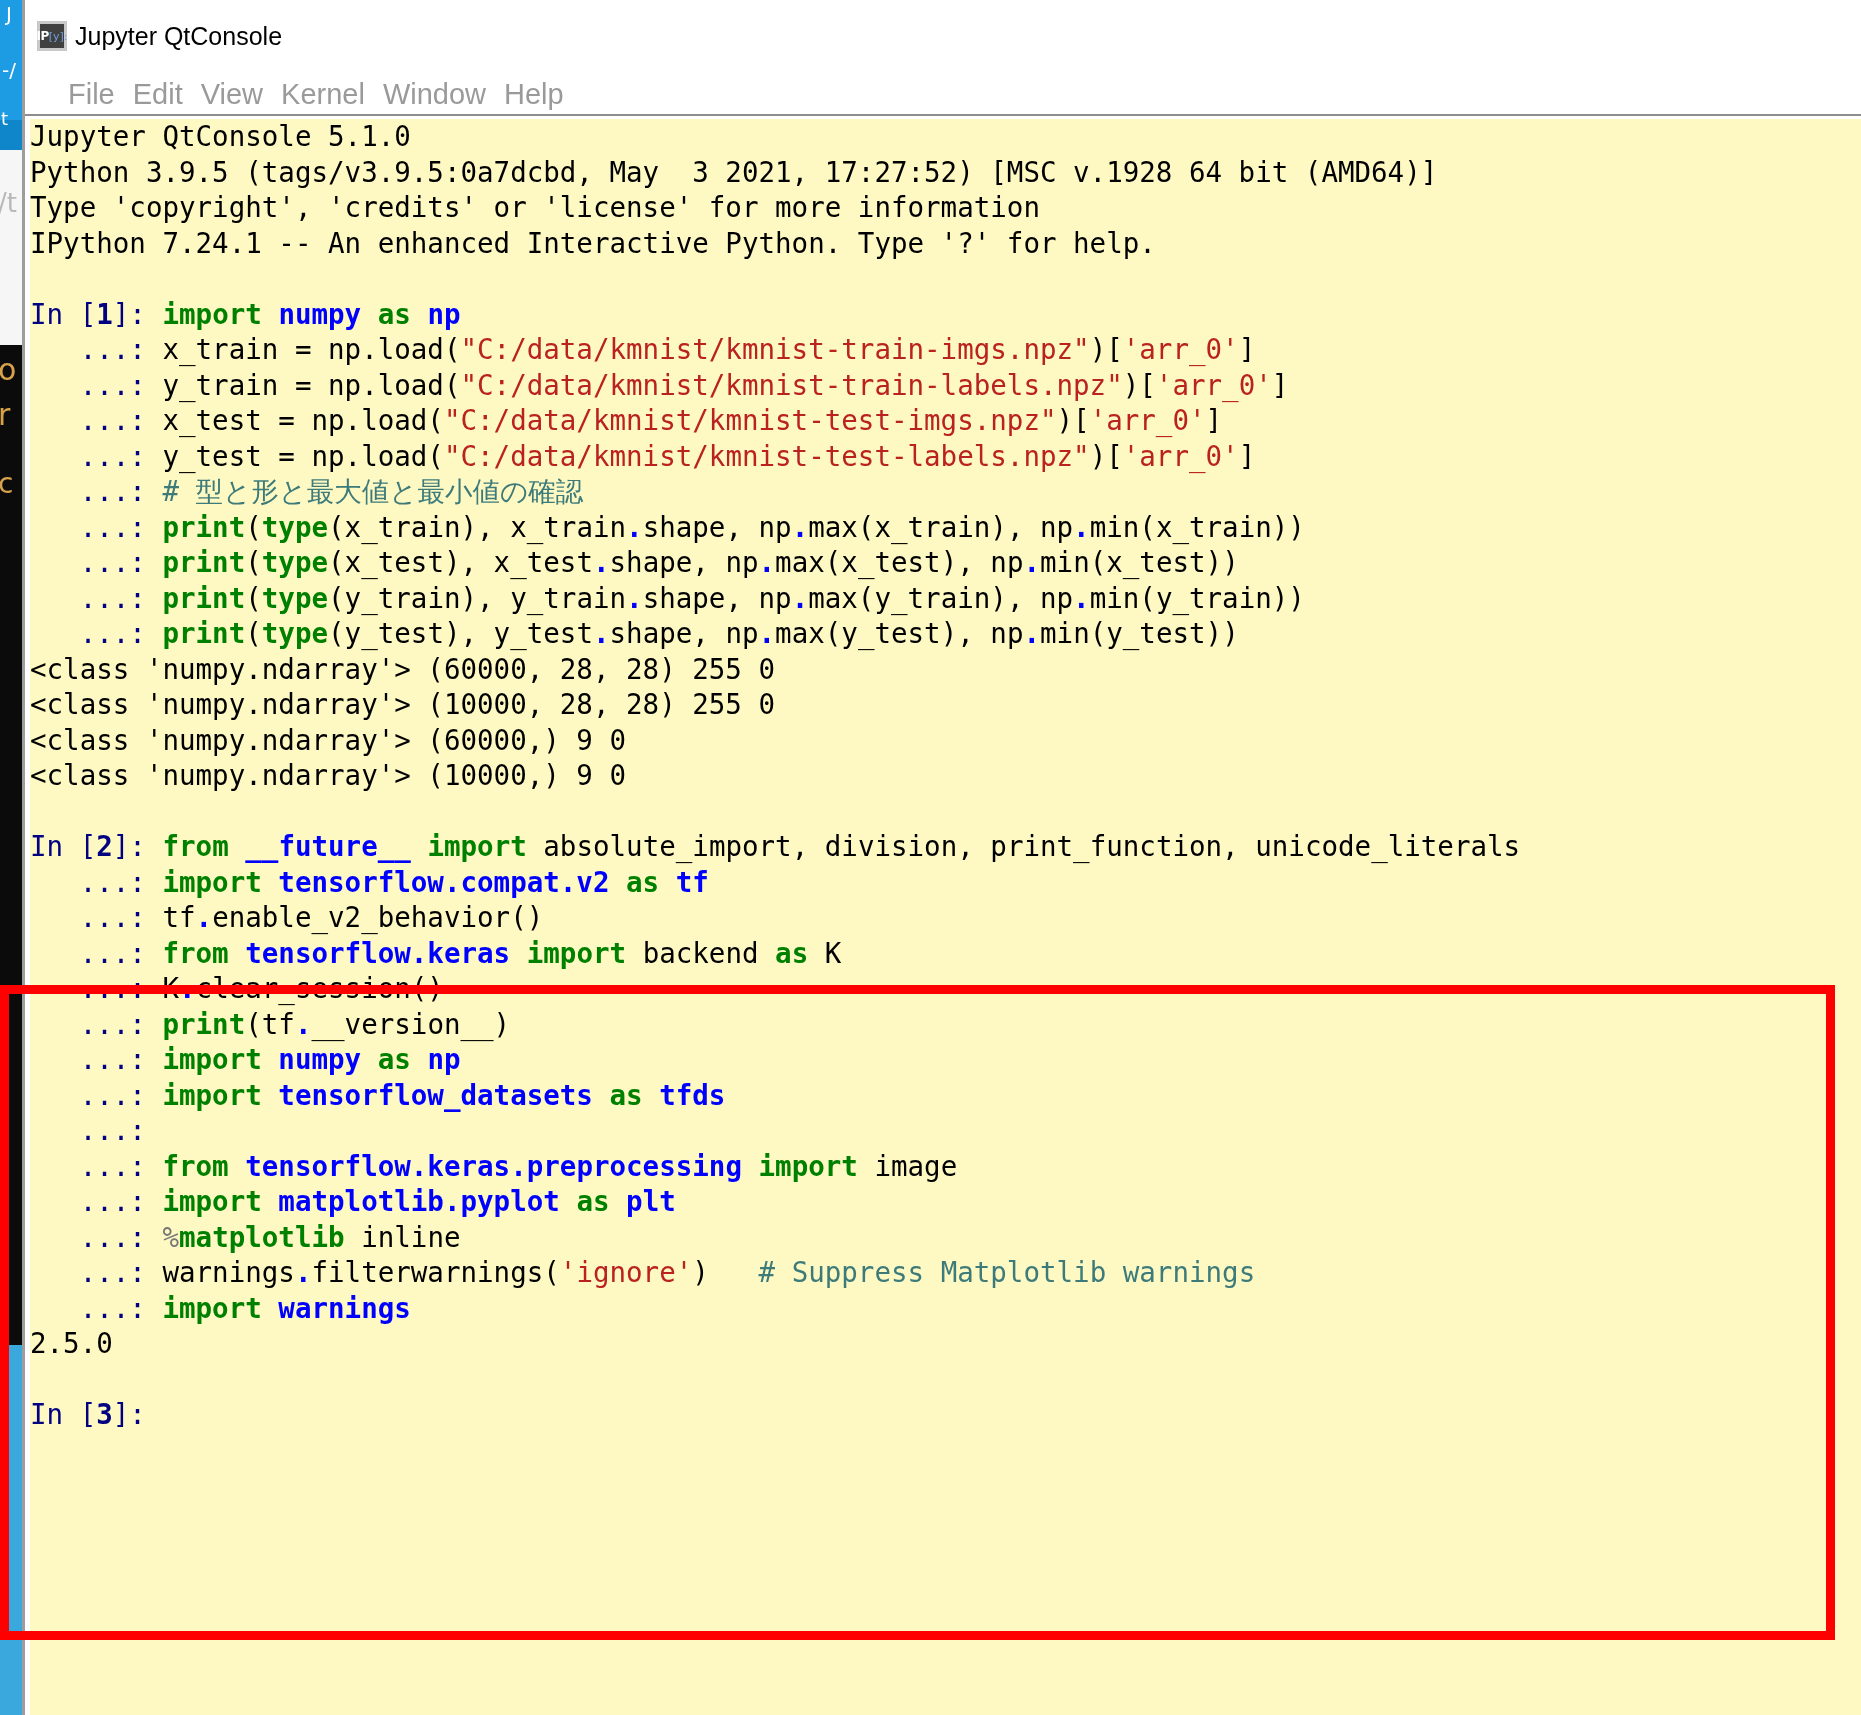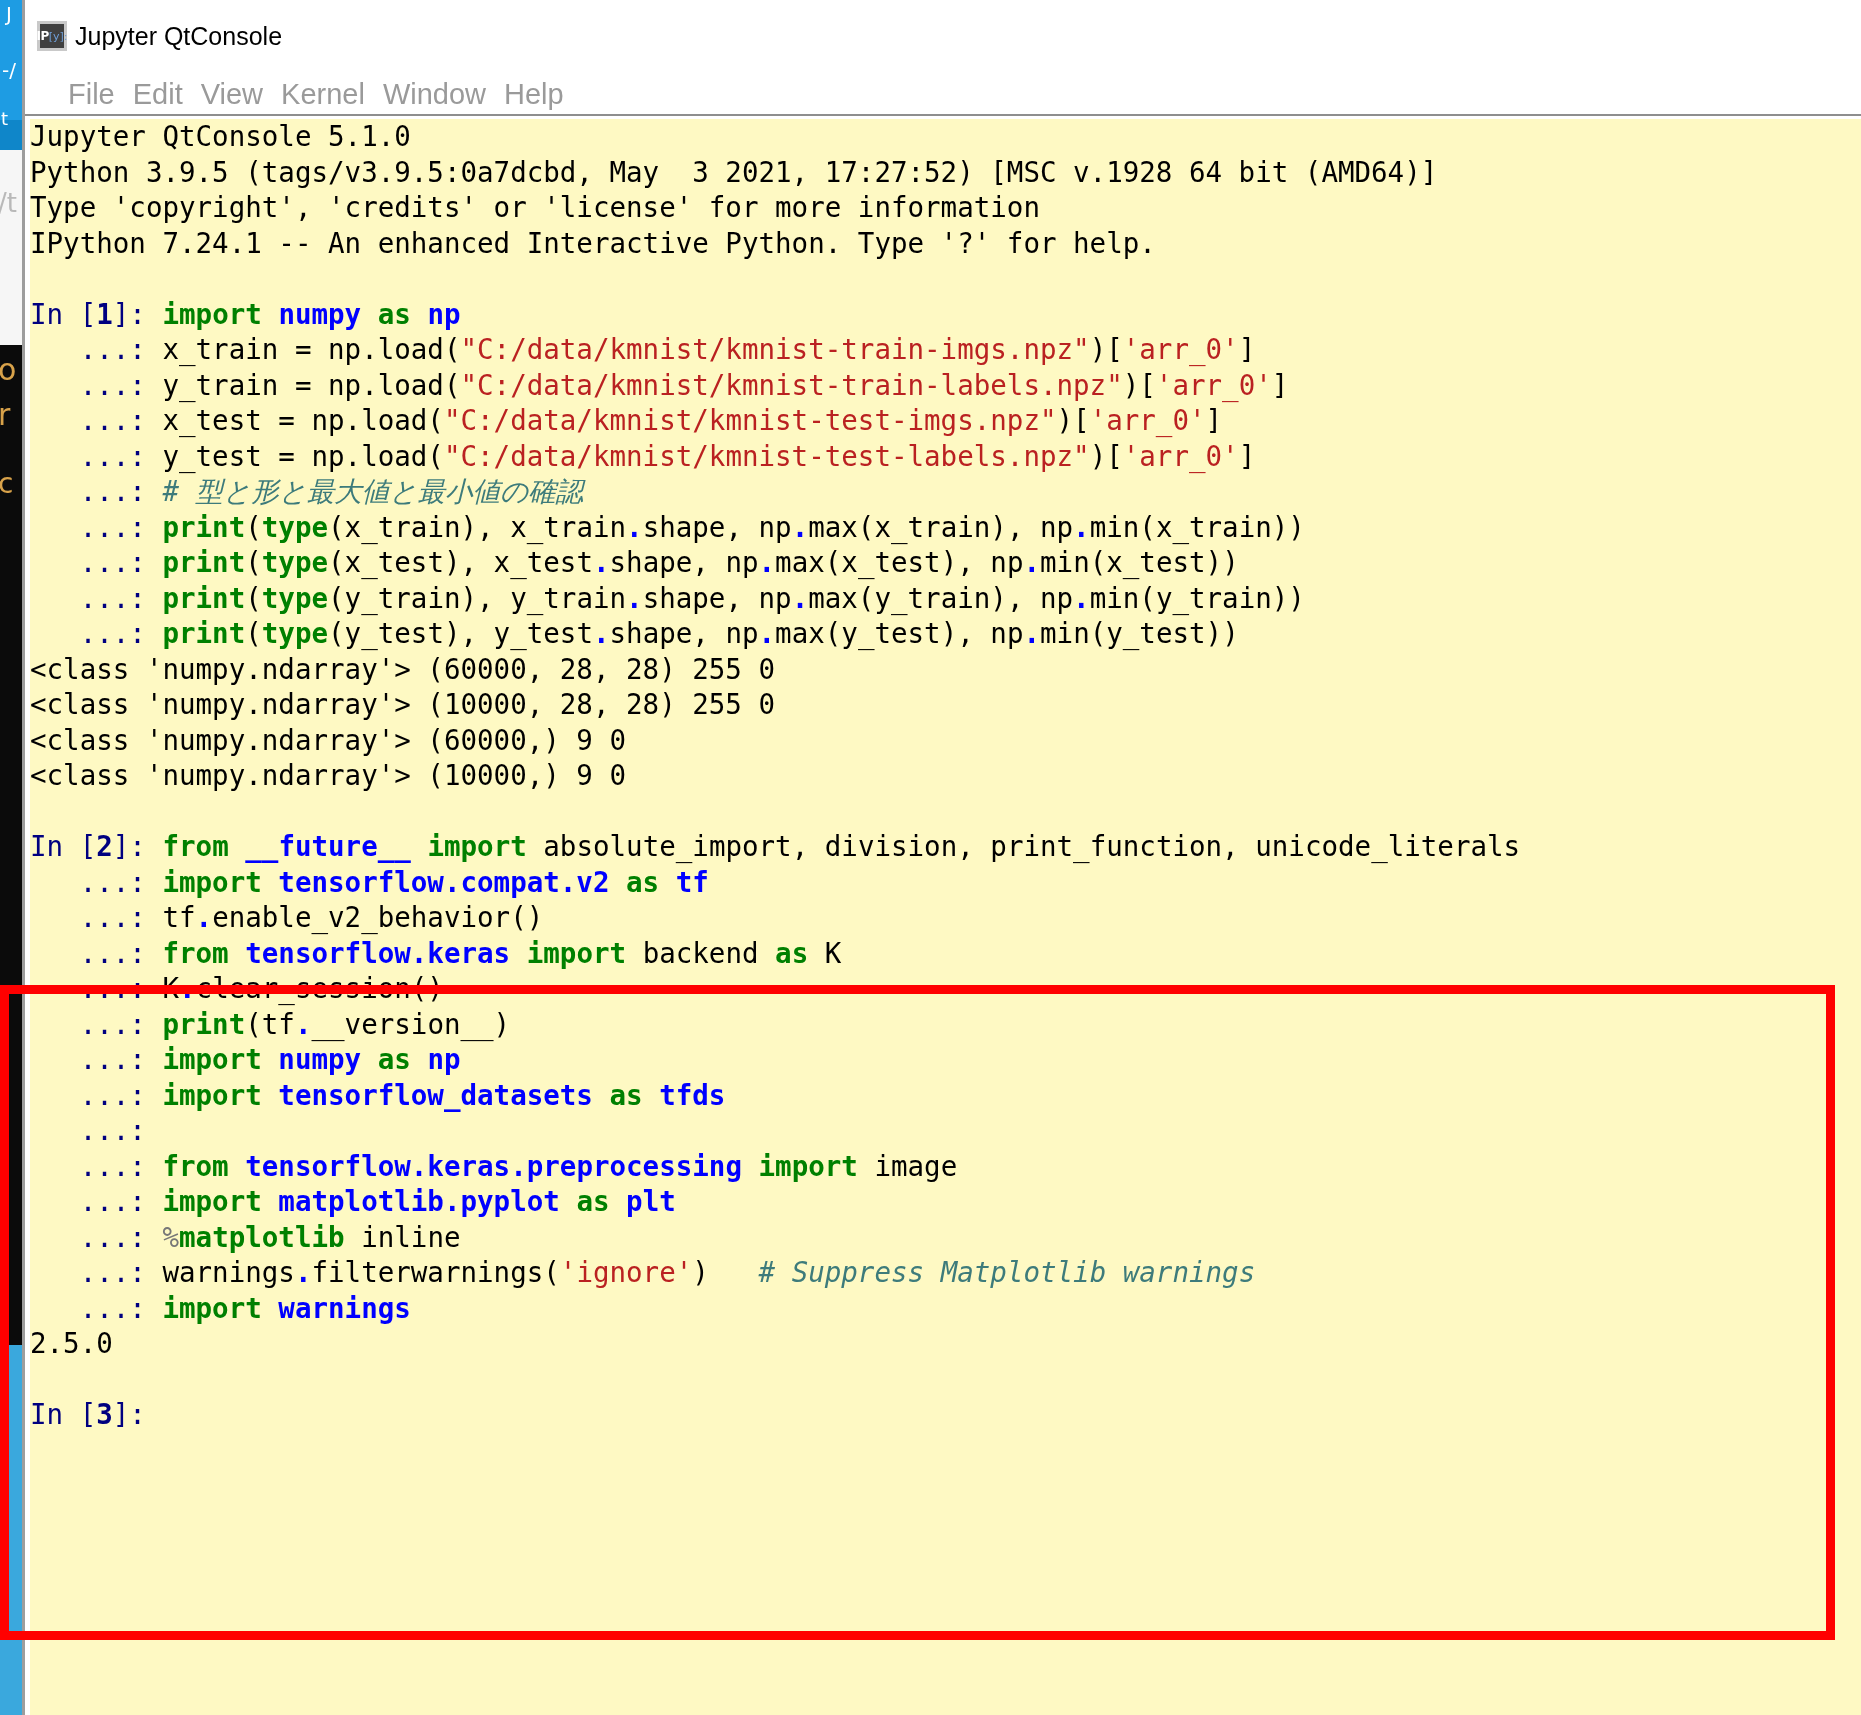--- a/index.html
+++ b/index.html
@@ -134,21 +134,21 @@
   }
   .blank { height: 35.5px; }
 
   
   .t-prompt   { color:#000080; }
   .t-promptn  { color:#000080; font-weight:bold; }
   .t-dots     { color:#000080; }
   .t-kw       { color:#008000; font-weight:bold; }
   .t-mod      { color:#0000ff; font-weight:bold; }
   .t-str      { color:#ba2121; }
-  .t-comment  { color:#3d7b7b; font-style:italic; }
+  .t-comment  { color:#3d7b7b; }
   .t-magic    { color:#777777; }
   .t-plain    { color:#000000; }
 
   
   #red-box {
     position: absolute;
     left: 0px; top: 985px;
     width: 1835px; height: 655px;
     border: 9px solid #ff0000;
     box-sizing: border-box;

